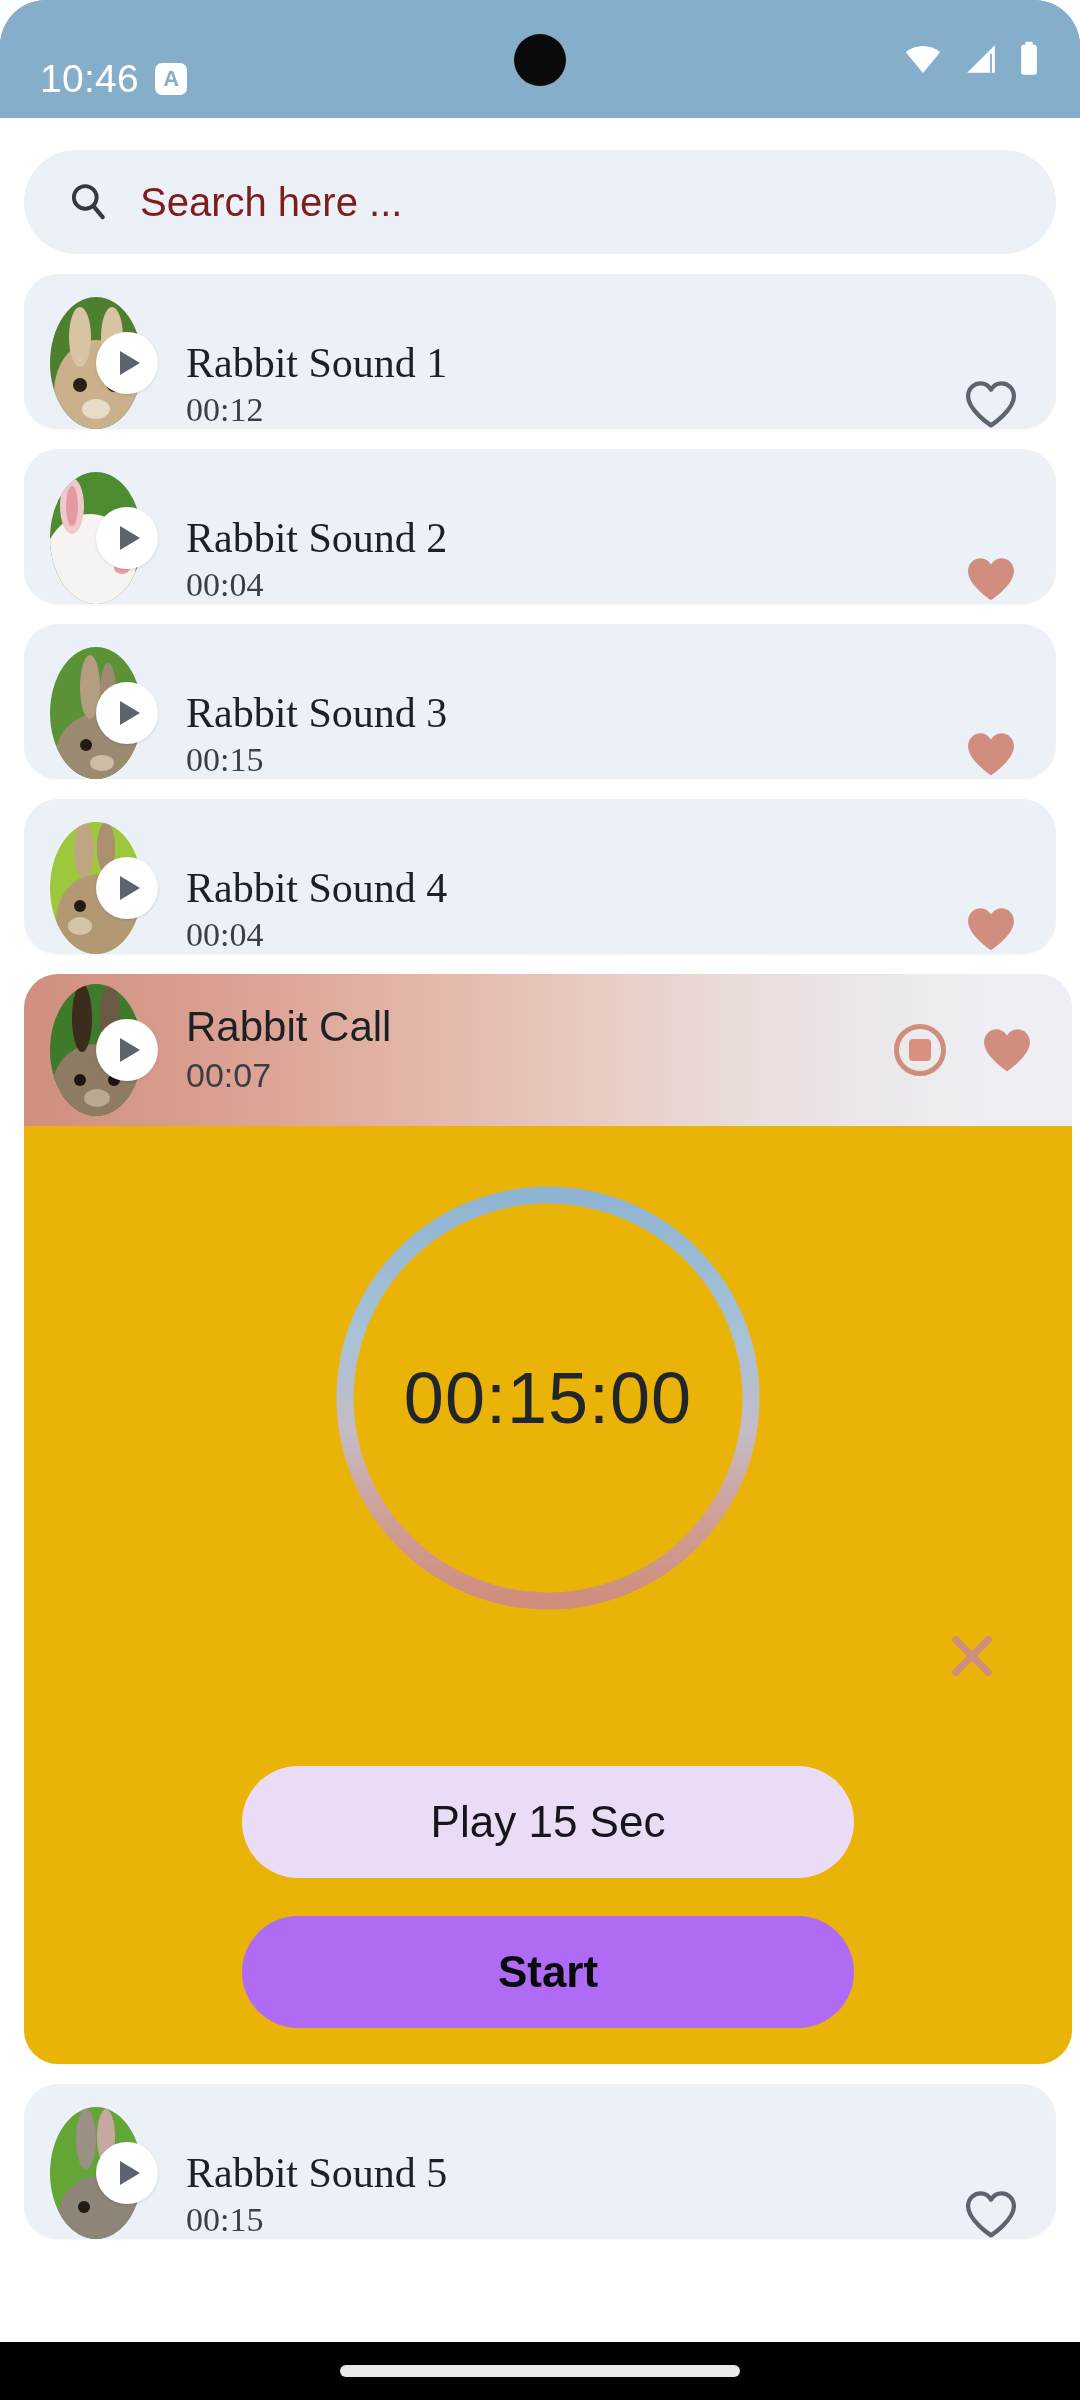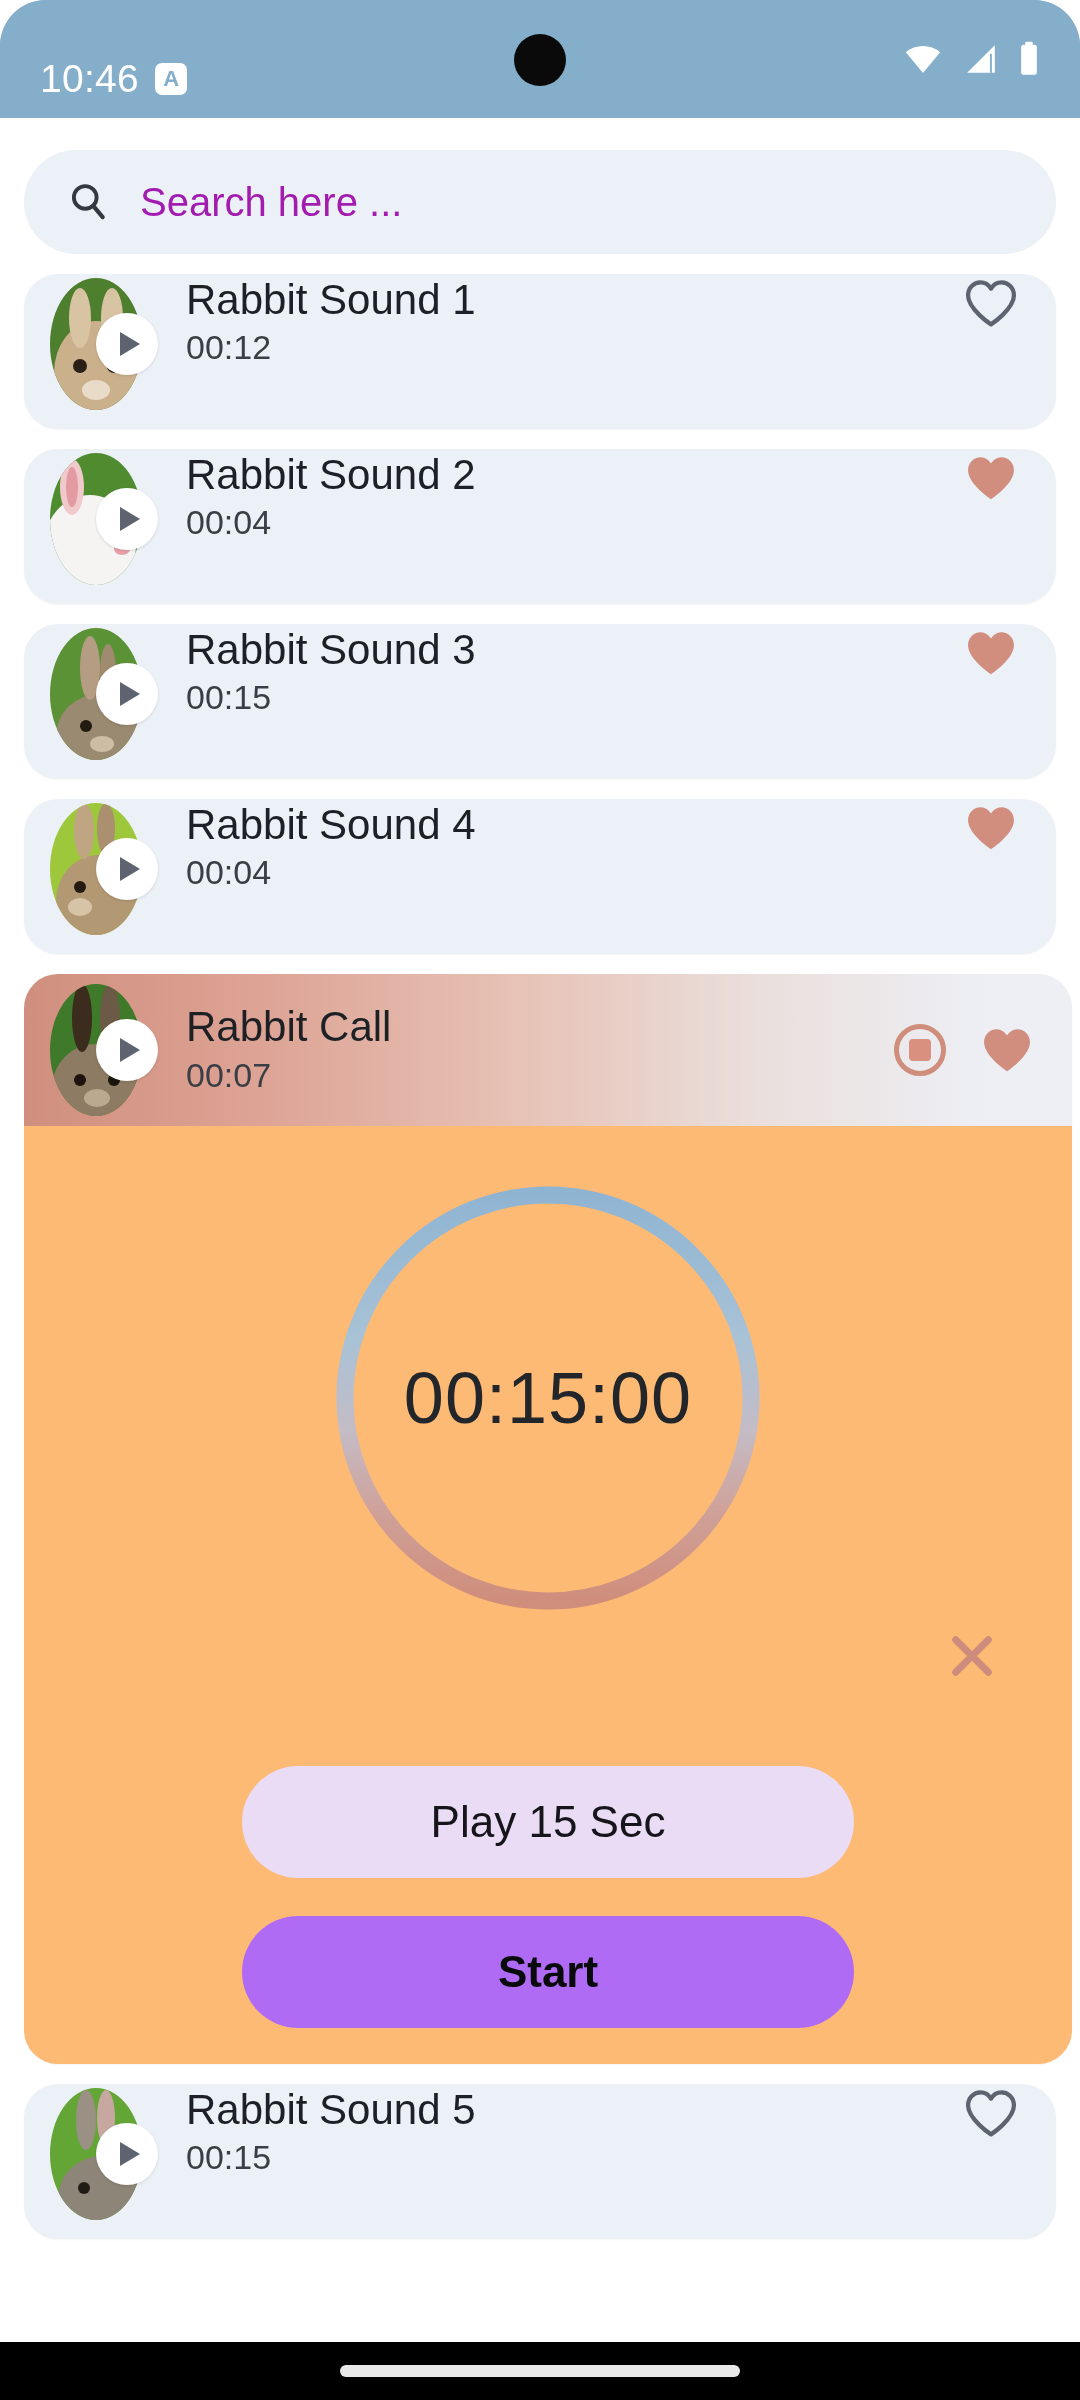--- a/index.html
+++ b/index.html
@@ -55,31 +55,32 @@
 
   .searchbar{
     margin:32px 24px 0 24px;
     height:104px;
     background:#ecf0f7;
     border-radius:52px;
     display:flex; align-items:center;
     padding:0 42px;
     gap:30px;
   }
-  .search-ph{ color:#a21caf; font-size:40px; }
+  .search-ph{ color:#7f1d1d; font-size:40px; }
 
   .card{
     margin:20px 24px 0 24px;
     background:#ecf0f7;
     border-radius:34px;
     height:155px;
-    display:flex; align-items:flex-start;
+    display:flex; align-items:flex-end;
     padding:4px 28px 0 26px;
     position:relative;
     box-shadow:0 1px 2px rgba(0,0,0,.04);
+    font-family:Liberation Serif, serif;
   }
   .thumb-wrap{
     position:relative;
     width:92px; height:132px;
     flex:0 0 auto;
   }
   .thumb{
     width:92px;height:132px;border-radius:46px/66px;
     overflow:hidden; position:relative;
   }
@@ -112,21 +113,21 @@
     box-shadow:0 1px 2px rgba(0,0,0,.04);
   }
   .exp-header{
     height:152px;
     background:linear-gradient(to right,#d08f7e 0%, #dda394 22%, #e7c3b7 48%, #eadfdc 70%, #edeff5 92%);
     display:flex; align-items:center;
     padding:0 28px 0 26px;
     position:relative;
   }
   .exp-body{
-    background:#fdba74;
+    background:#eab308;
     padding-bottom:36px;
     position:relative;
   }
   .stopbtn{
     width:52px;height:52px;border-radius:50%;
     border:5px solid #cf8d7c;
     display:flex;align-items:center;justify-content:center;
   }
   .stopbtn .sq{ width:22px;height:22px;background:#d9907e;border-radius:4px; }
 

